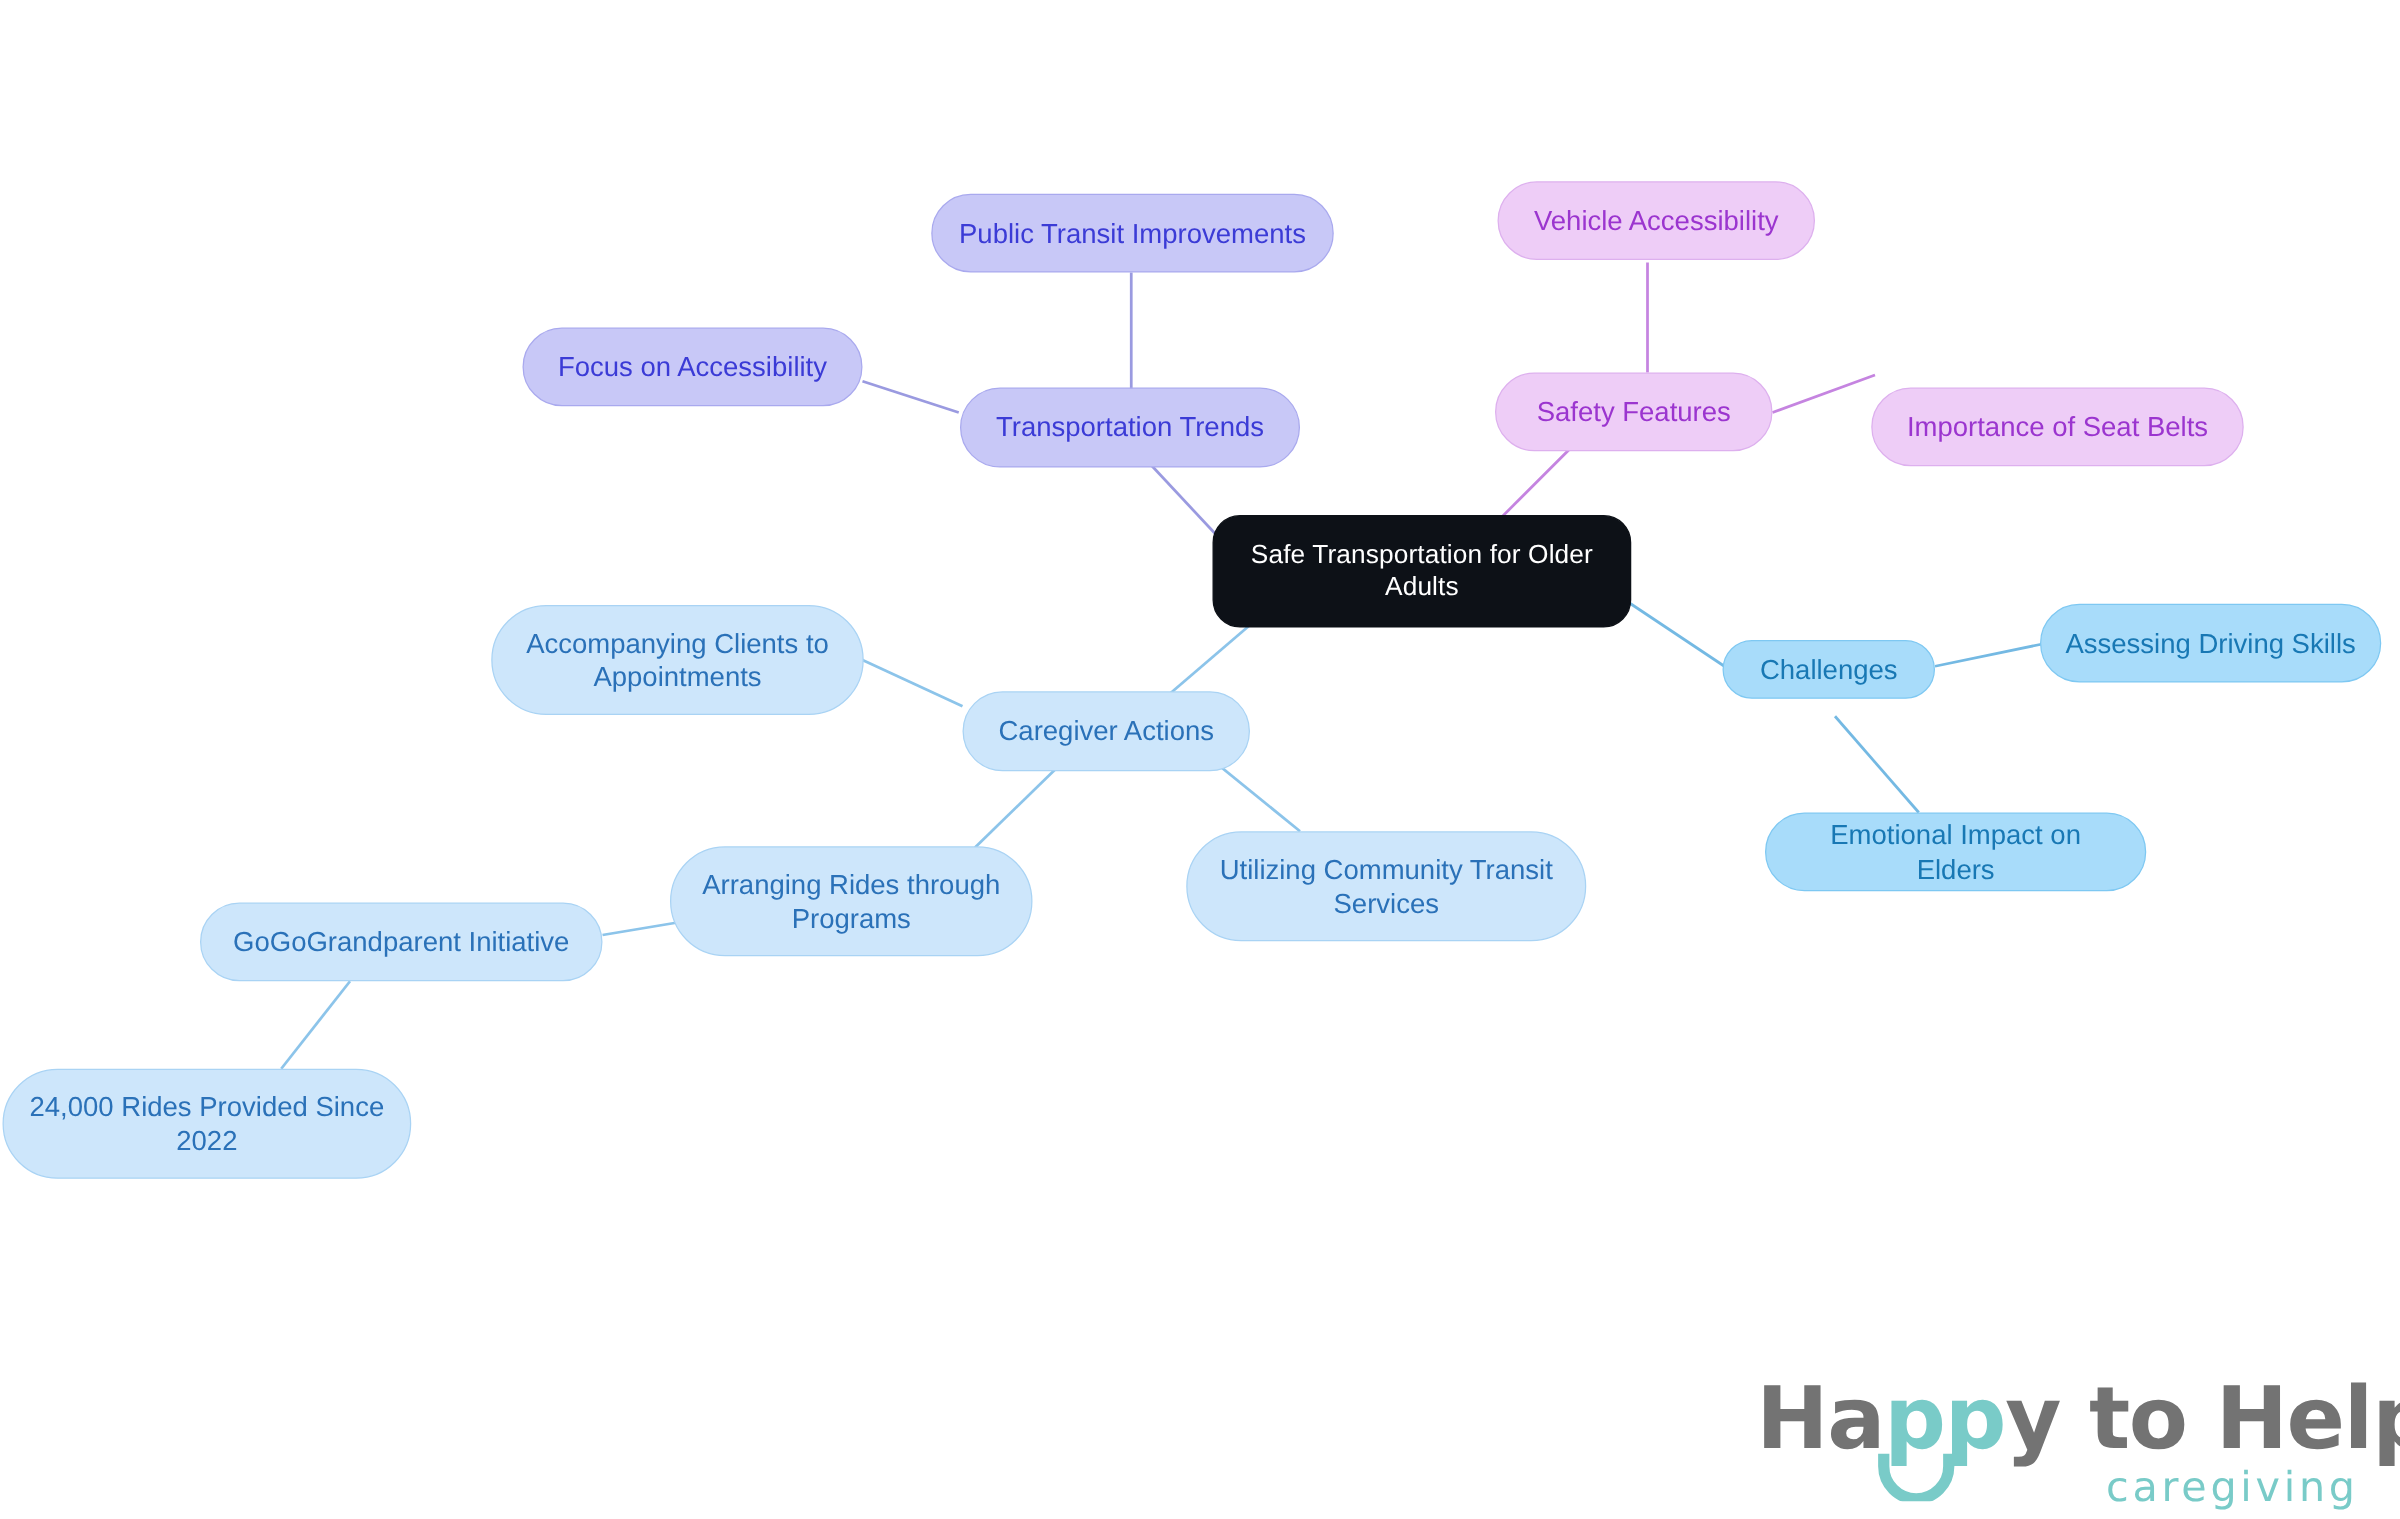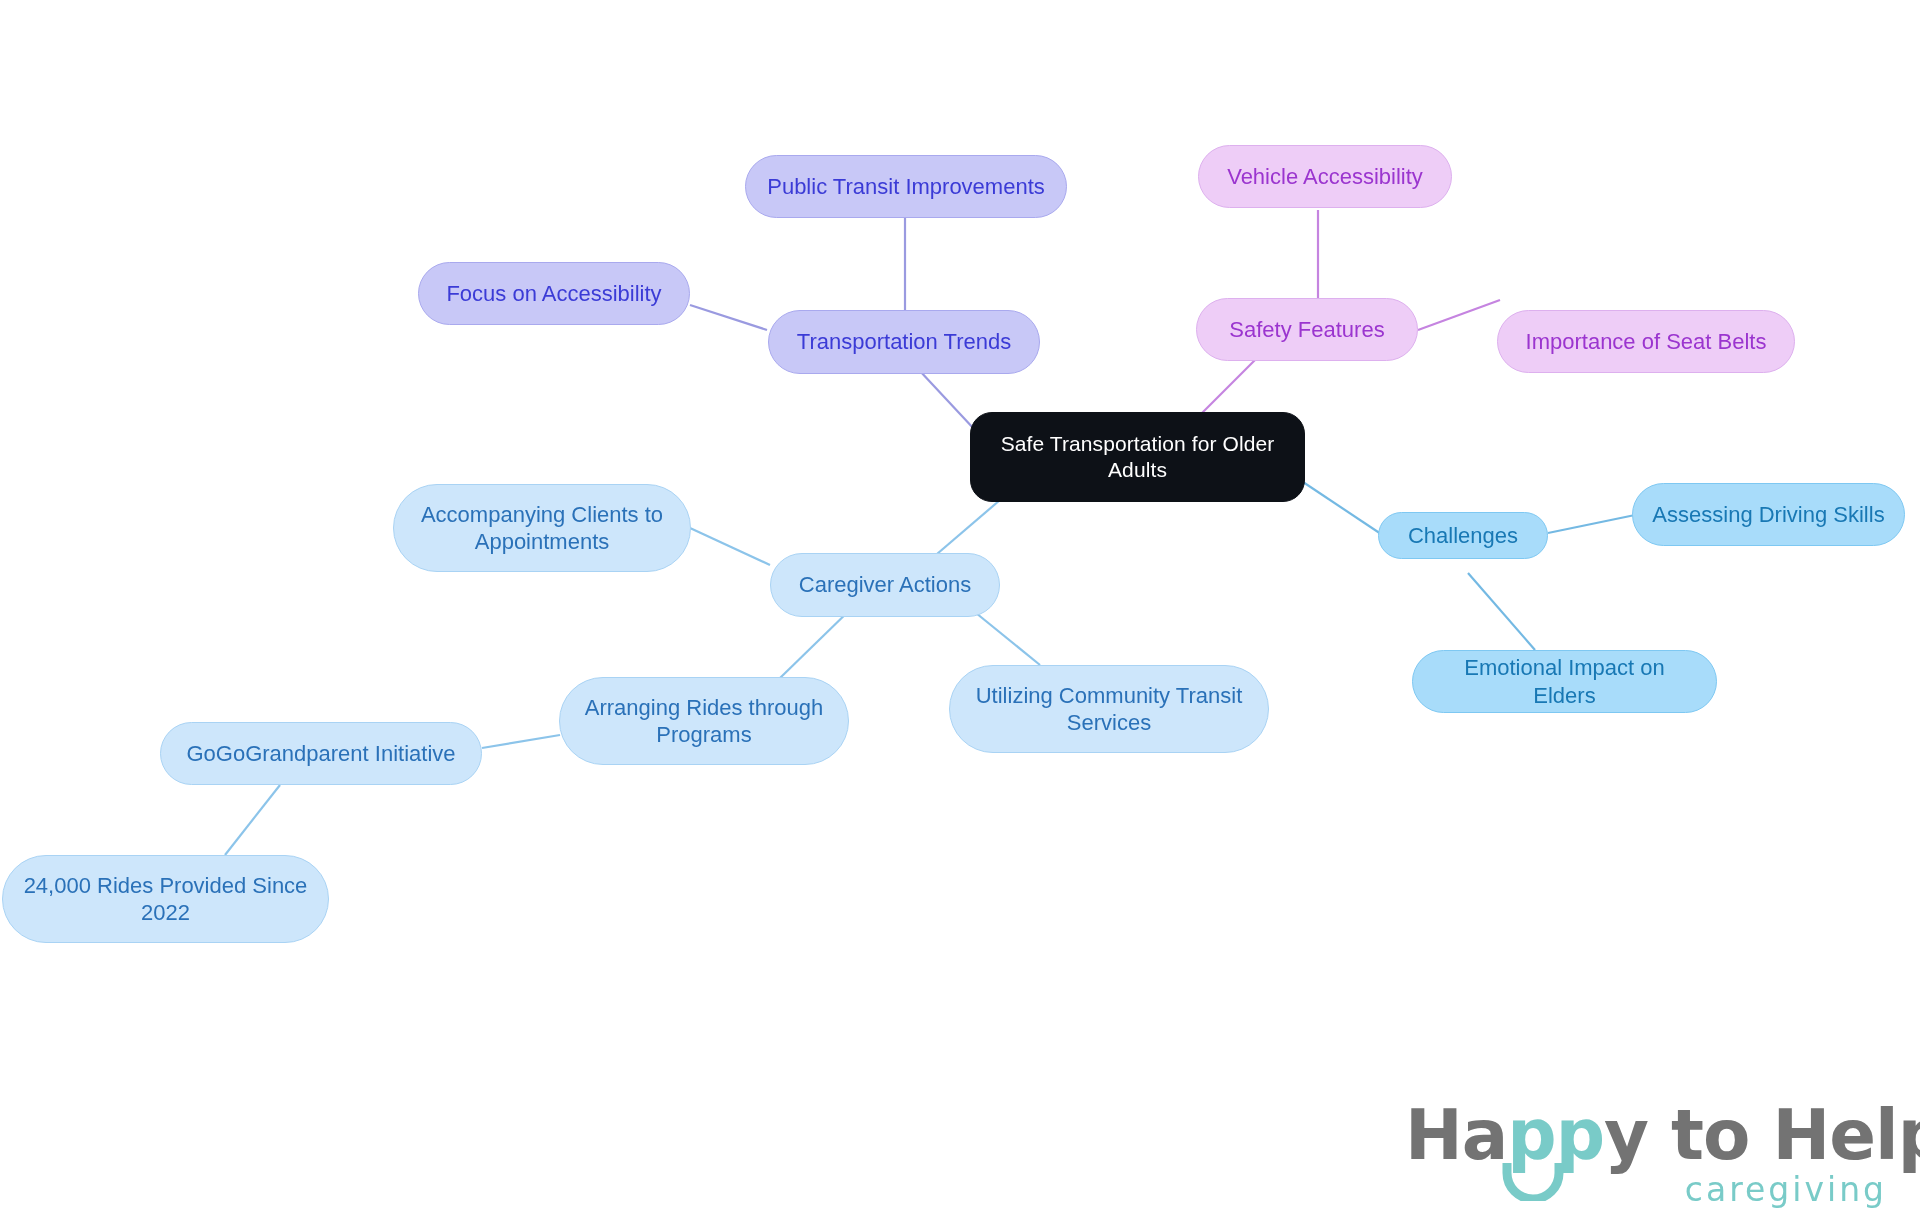--- a/index.html
+++ b/index.html
@@ -175,21 +175,21 @@
 
   <div class="node lightblue" style="left:770px; top:553px; width:230px; height:64px;">
     <span>Caregiver Actions</span>
   </div>
 
   <div class="node lightblue" style="left:393px; top:484px; width:298px; height:88px;">
     <span>Accompanying Clients to
 Appointments</span>
   </div>
 
-  <div class="node lightblue" style="left:559px; top:677px; width:290px; height:88px;">
+  <div class="node lightblue" style="left:536px; top:677px; width:290px; height:88px;">
     <span>Arranging Rides through
 Programs</span>
   </div>
 
   <div class="node lightblue" style="left:949px; top:665px; width:320px; height:88px;">
     <span>Utilizing Community Transit
 Services</span>
   </div>
 
   <div class="node lightblue" style="left:160px; top:722px; width:322px; height:63px;">

